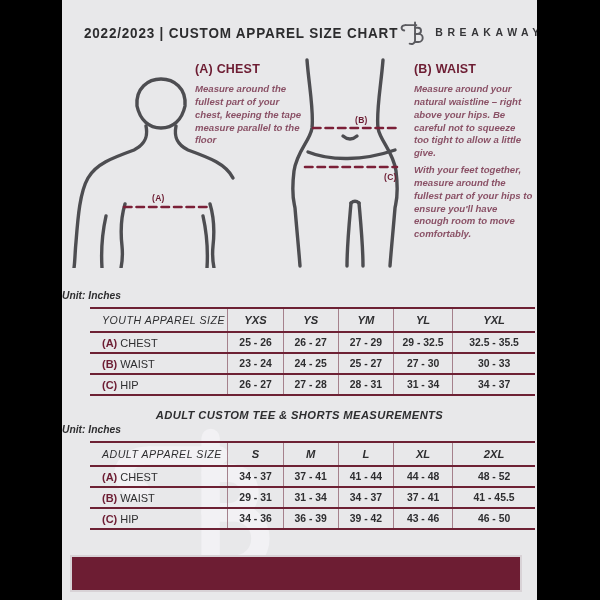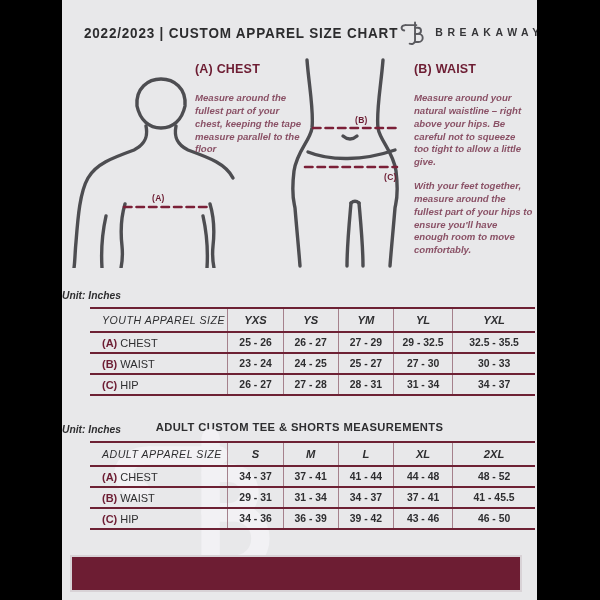--- a/index.html
+++ b/index.html
@@ -19,21 +19,21 @@
 
   
   .fig { position:absolute; }
   .fig path { fill:none; stroke:#4d4d51; stroke-width:3.4; stroke-linecap:round; }
   .fig path.dash { stroke:#7b2038; stroke-width:2.6; stroke-dasharray:7.5 5; }
   .fig-label { position:absolute; font-size:8.5px; font-weight:800; color:#6d1d33; letter-spacing:.3px; }
 
   
   .instr { position:absolute; }
   .instr h3 { font-size:12.5px; font-weight:800; color:#6d1d33; margin-bottom:7px; letter-spacing:.2px; }
-  .instr p { font-size:9.6px; font-style:italic; font-weight:600; color:#8a5166; line-height:1.34;margin-top:16px; }
+  .instr p { font-size:9.6px; font-style:italic; font-weight:600; color:#8a5166; line-height:1.34; }
 
   
   .sec-title { position:absolute; width:100%; text-align:center; font-size:11.2px; font-weight:800; color:#2e2e30; letter-spacing:.4px; }
   .sec-sub { position:absolute; width:100%; text-align:left; font-size:10.3px; font-style:italic; font-weight:700; color:#2e2e30; }
 
   table.size-table { position:absolute; left:28px; width:445px; border-collapse:collapse; table-layout:fixed; z-index:2; }
   .size-table th, .size-table td { border-top:2px solid #6d2134; border-bottom:2px solid #6d2134; color:#2e2e30; overflow:hidden; white-space:nowrap; }
   .size-table th + th, .size-table td + td { border-left:1.3px solid #a5818c; }
   .size-table thead th { height:24px; font-size:11.2px; font-weight:800; text-align:center;font-style:italic; }
   .size-table thead th.label-cell { font-weight:400; font-size:10.6px; letter-spacing:.5px; }
@@ -157,21 +157,21 @@
           <td class="label-cell"><span class="row-prefix">(C)</span> <span>HIP</span></td>
           <td>26 - 27</td>
           <td>27 - 28</td>
           <td>28 - 31</td>
           <td>31 - 34</td>
           <td>34 - 37</td>
         </tr>
       </tbody>
     </table>
 
-    <div class="sec-title" style="top:421px;">ADULT CUSTOM TEE &amp; SHORTS MEASUREMENTS</div>
+    <div class="sec-title" style="top:409px;font-style:italic;">ADULT CUSTOM TEE &amp; SHORTS MEASUREMENTS</div>
     <div class="sec-sub" style="top:424px;">Unit: Inches</div>
     <table class="size-table" style="top:441px;">
       <colgroup>
           <col class="c-label">
           <col class="c-s">
           <col class="c-s">
           <col class="c-s">
           <col class="c-s4">
           <col class="c-s5">
         </colgroup>

